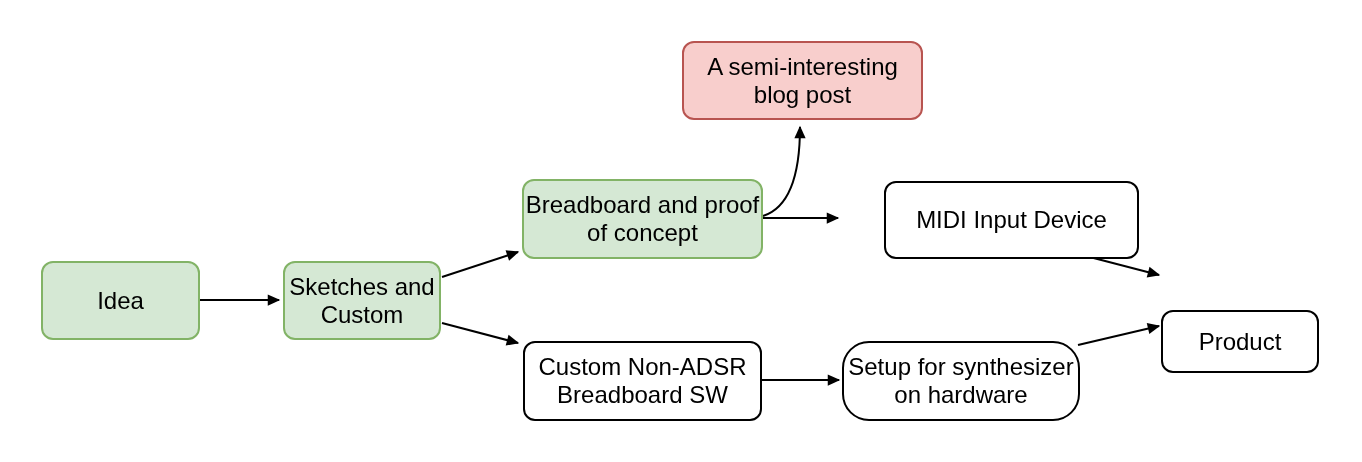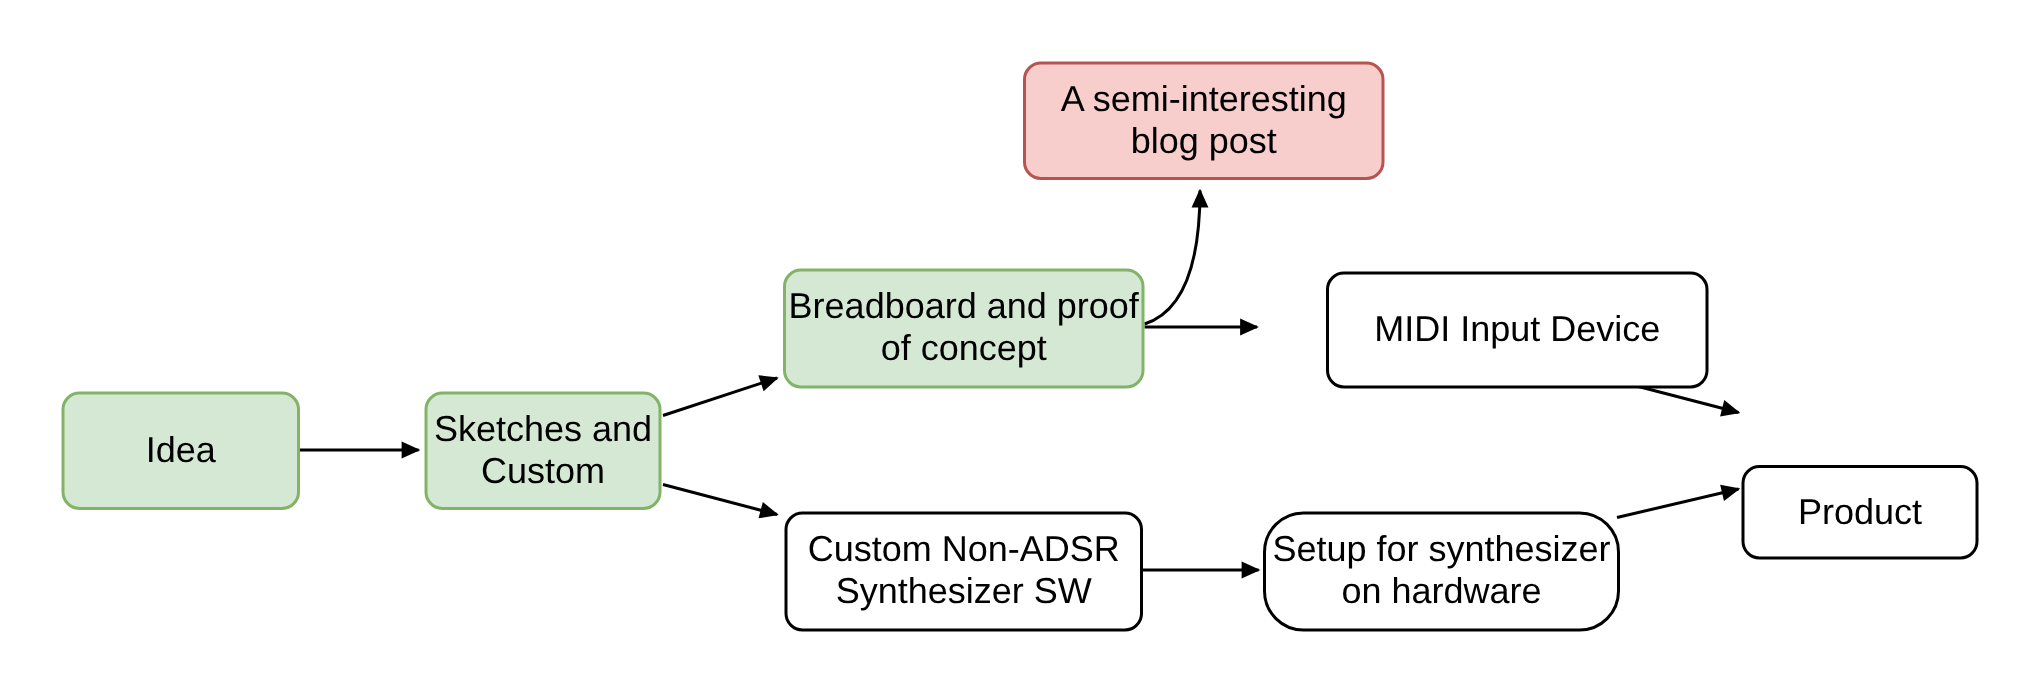--- a/index.html
+++ b/index.html
@@ -74,21 +74,21 @@
     <span>A semi-interesting
 blog post</span>
   </div>
 
   <div class="node" style="left:884px; top:181px; width:255px; height:78px;">
     <span>MIDI Input Device</span>
   </div>
 
   <div class="node" style="left:523px; top:341px; width:239px; height:80px;">
     <span>Custom Non-ADSR
-Synthesizer SW</span>
+Breadboard SW</span>
   </div>
 
   <div class="node" style="left:842px; top:341px; width:238px; height:80px;border-radius:27px;">
     <span>Setup for synthesizer
 on hardware</span>
   </div>
 
   <div class="node" style="left:1161px; top:262px; width:158px; height:63px;margin-top:48px;">
     <span>Product</span>
   </div>

